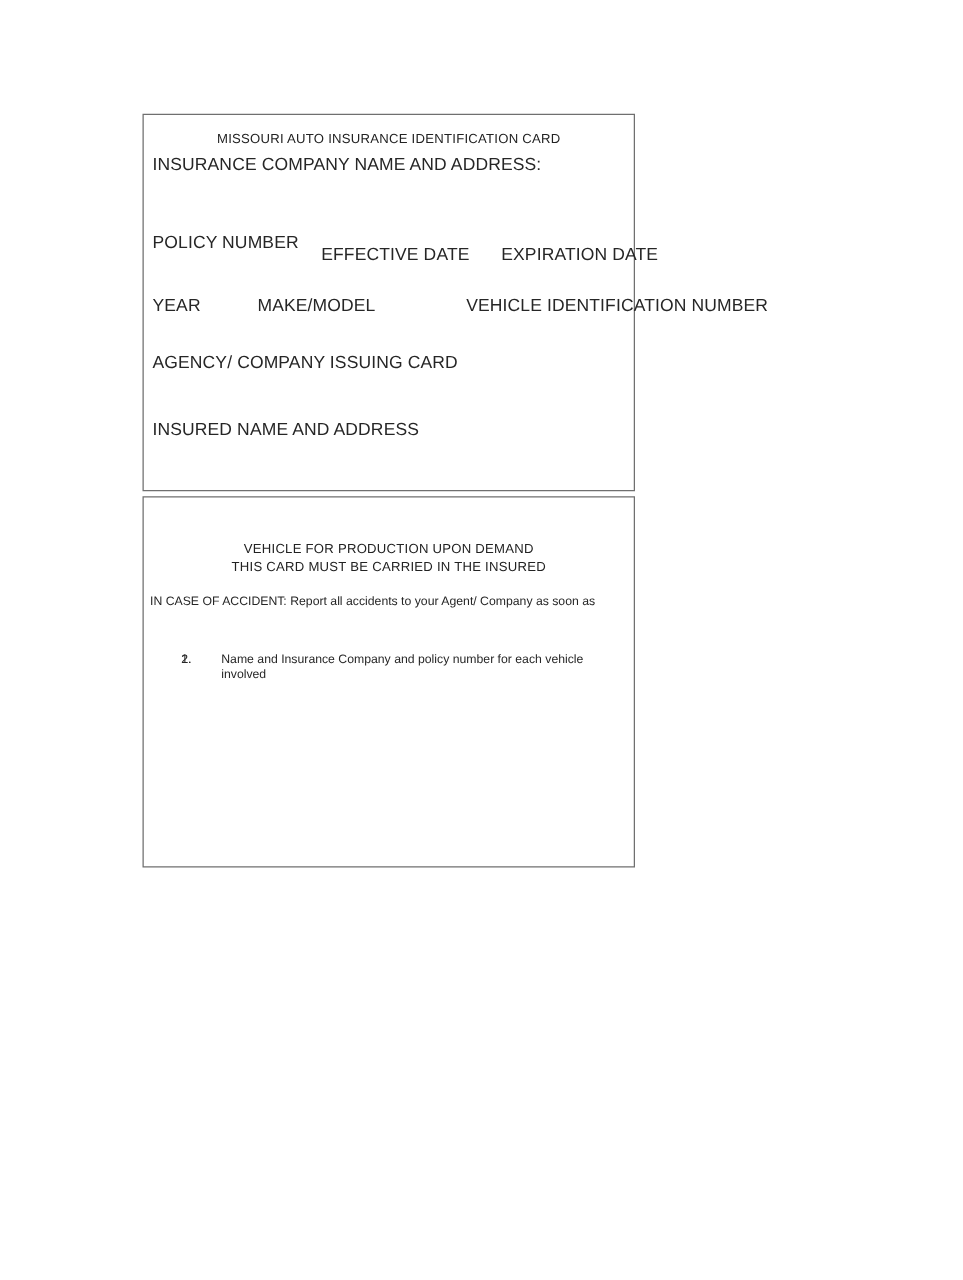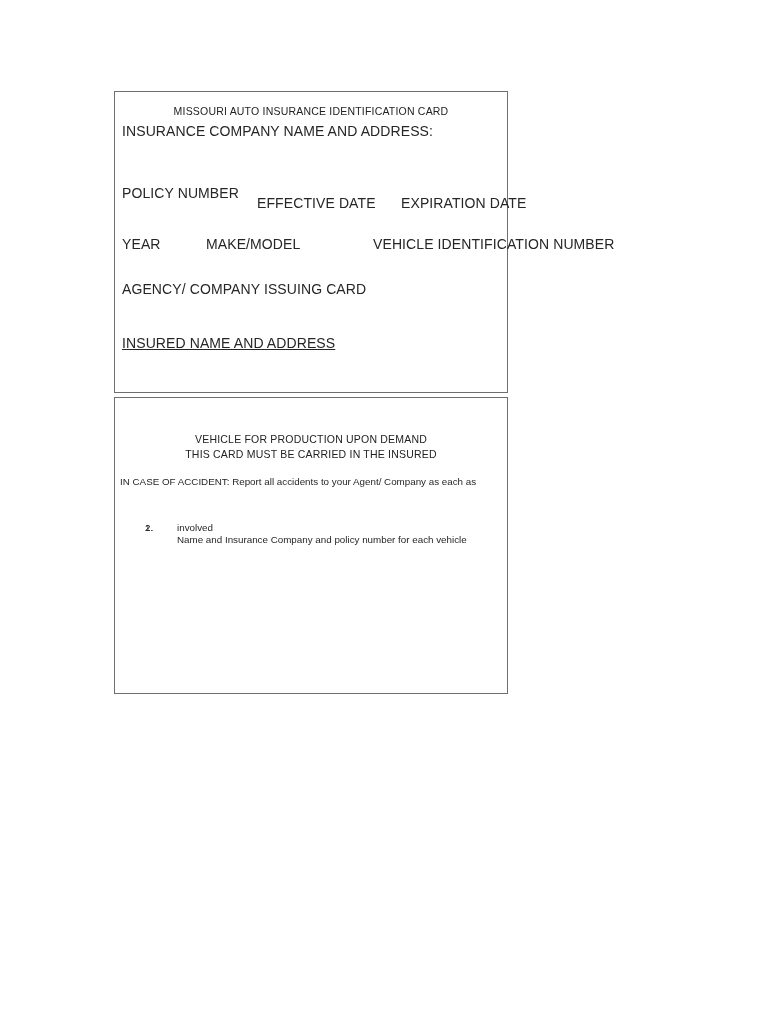--- a/index.html
+++ b/index.html
@@ -99,40 +99,40 @@
     <span class="field-label" style="left:7px; top:93px;">POLICY NUMBER</span>
     <span class="field-label" style="left:142px; top:103px;">EFFECTIVE DATE</span>
     <span class="field-label" style="left:268px; top:103px;padding-left:18px;">EXPIRATION DATE</span>
 
     <span class="field-label" style="left:7px; top:144px;">YEAR</span>
     <span class="field-label" style="left:79px; top:144px;margin-left:12px;">MAKE/MODEL</span>
     <span class="field-label" style="left:233px; top:144px;margin-left:25px;">VEHICLE IDENTIFICATION NUMBER</span>
 
     <span class="field-label" style="left:7px; top:189px;">AGENCY/ COMPANY ISSUING CARD</span>
 
-    <span class="field-label" style="left:7px; top:243px;text-decoration:underline;">INSURED NAME AND ADDRESS</span>
+    <span class="field-label" style="left:7px; top:243px;">INSURED NAME AND ADDRESS</span>
   </section>
 
   <section class="card card-back">
     <h2 class="card-title back-title">
       <div>VEHICLE FOR PRODUCTION UPON DEMAND</div>
       <div>THIS CARD MUST BE CARRIED IN THE INSURED</div>
     </h2>
 
     <div class="body-text" style="top:78px;">
-      <div>IN CASE OF ACCIDENT: Report all accidents to your Agent/ Company as each as</div>
+      <div>IN CASE OF ACCIDENT: Report all accidents to your Agent/ Company as soon as</div>
     </div>
 
     <div class="accident-list">
       <div class="list-row">
         <span class="list-number">1.</span>
       </div>
       <div class="list-row">
         <span class="list-number">2.</span>
         <div class="list-text">
+          <div>Name and Insurance Company and policy number for each vehicle</div>
           <div>involved</div>
-          <div>Name and Insurance Company and policy number for each vehicle</div>
         </div>
       </div>
     </div>
   </section>
 
 </div>
 
 </body></html>

